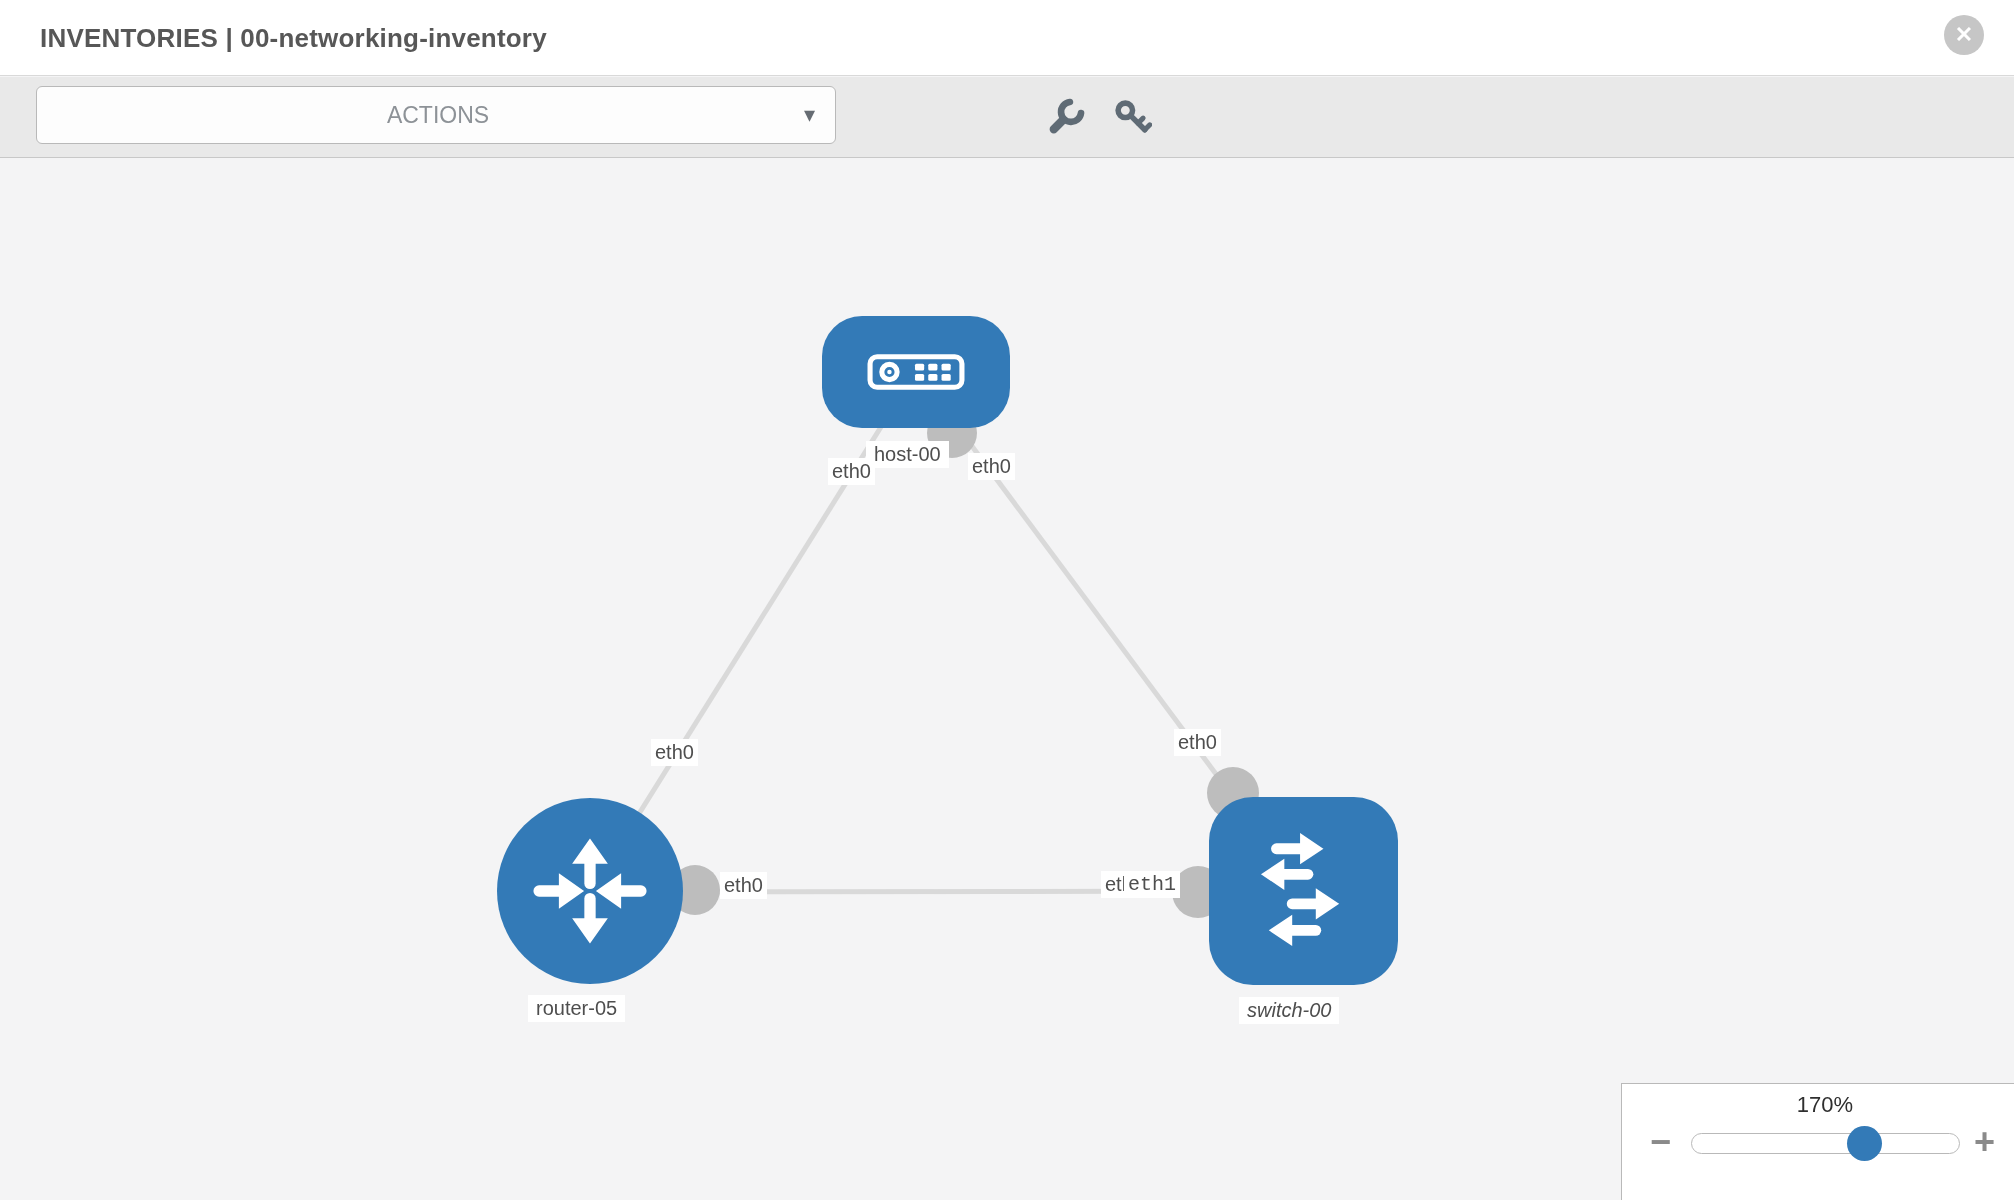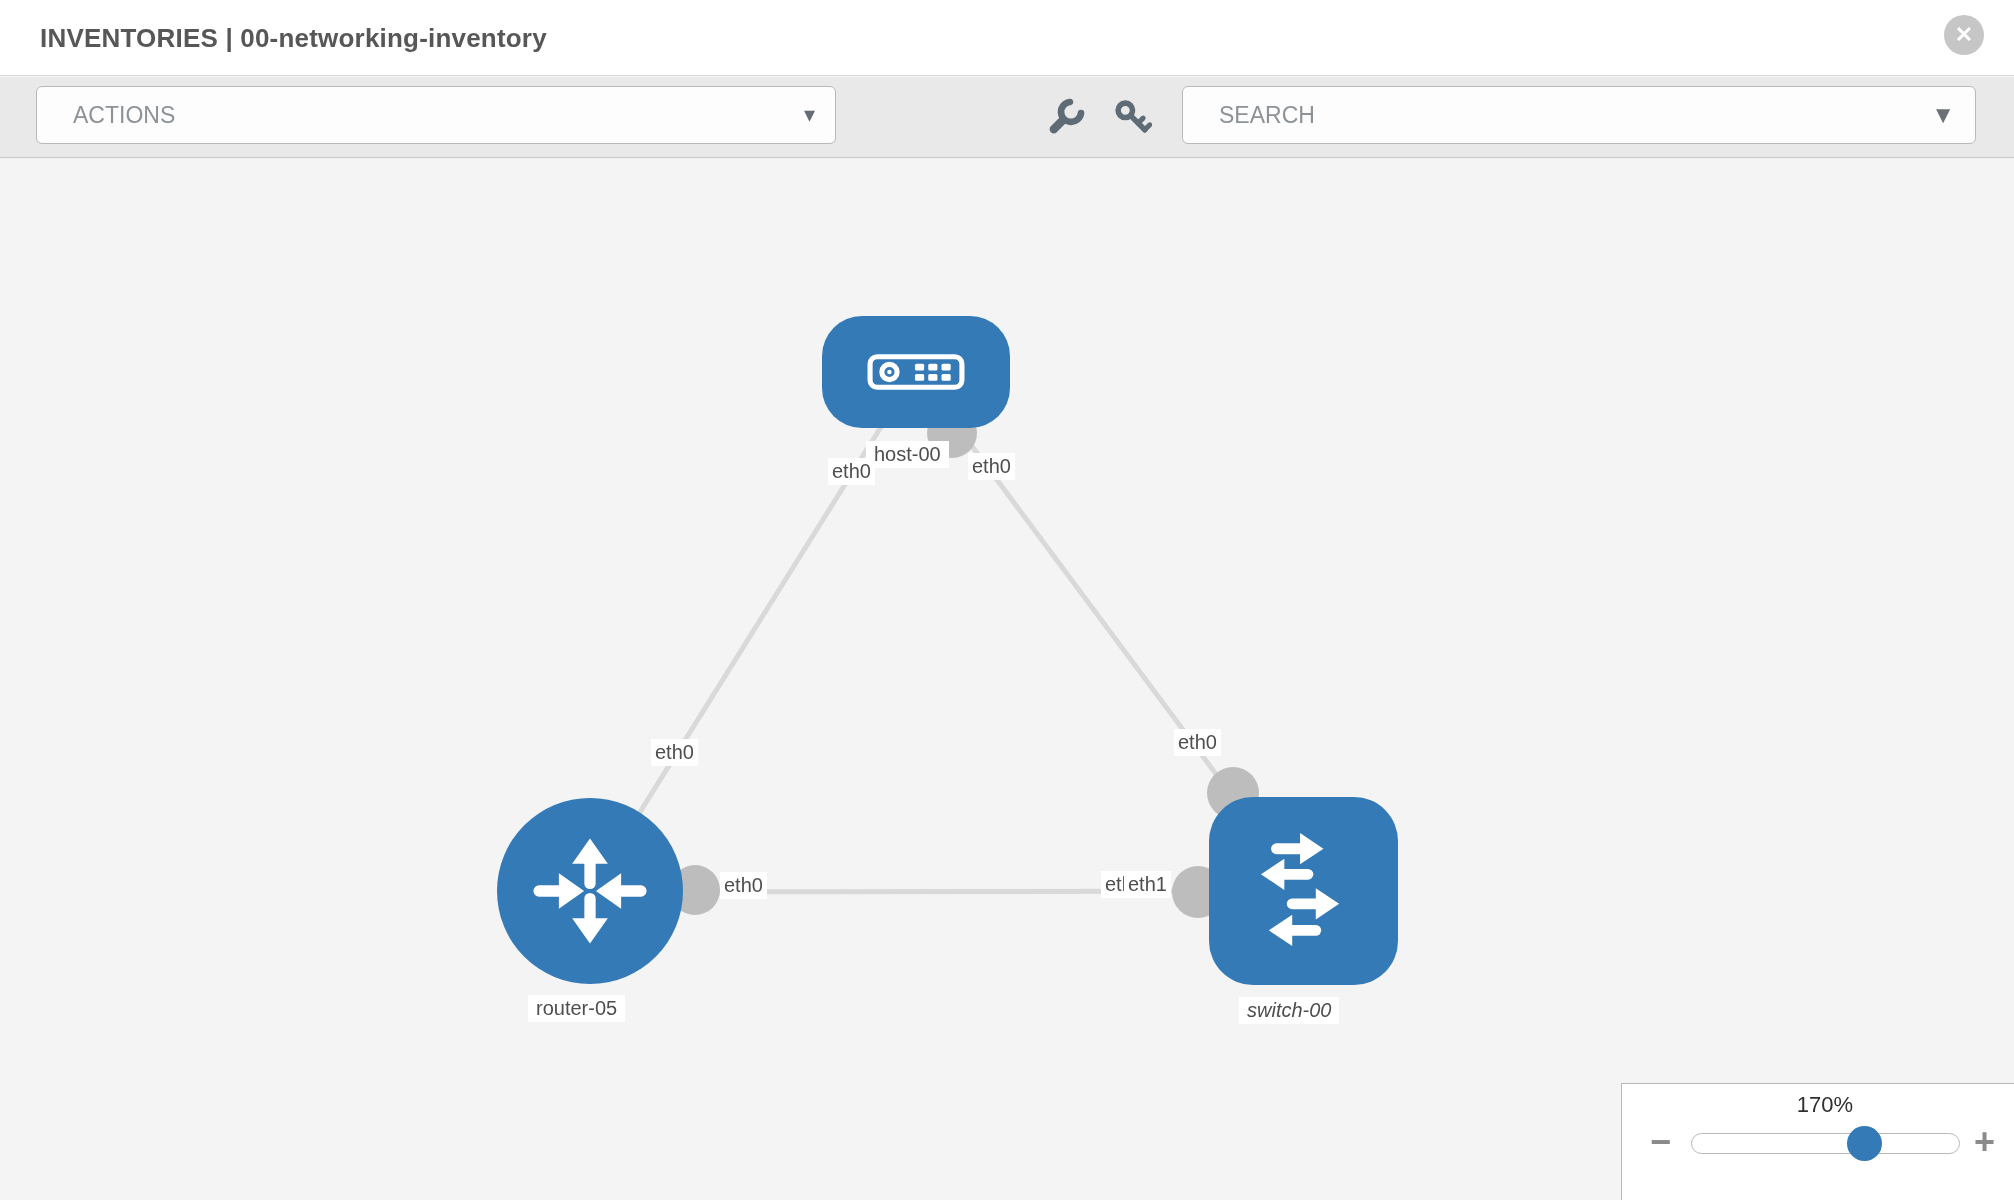--- a/index.html
+++ b/index.html
@@ -7,21 +7,21 @@
   body { font-family:"Liberation Sans", sans-serif; position:relative; overflow:hidden; background:#f4f4f5; }
   #app { position:absolute; left:0; top:0; width:1819px; height:1200px; }
 
   
   .header { position:absolute; left:0; top:0; width:2014px; height:76px; background:#ffffff; border-bottom:1px solid #d9d9d9; }
   .page-title { position:absolute; left:40px; top:0; height:76px; line-height:76px; font-size:26px; font-weight:bold; color:#575757; letter-spacing:0.2px; }
   .close-btn { position:absolute; left:1944px; top:15px; width:40px; height:40px; border-radius:50%; background:#c6c6c6; color:#ffffff; text-align:center; line-height:40px; font-size:22px; font-weight:bold; cursor:pointer; }
 
   
   .toolbar { position:absolute; left:0; top:77px; width:2014px; height:81px; background:#e9e9e9; border-bottom:1px solid #c8c8c8; }
-  .faux-select { position:absolute; top:9px; height:58px; background:#fdfdfd; border:1px solid #b9b9b9; border-radius:6px; color:#8d9297; font-size:23px; line-height:56px; padding-left:36px; cursor:pointer; }
+  .faux-select { position:absolute; top:9px; height:58px; background:#fdfdfd; border:1px solid #b9b9b9; border-radius:6px; color:#8d9297; font-size:23px; line-height:56px; padding-left:4px; cursor:pointer;text-align:center; }
   .actions-select { left:36px; width:800px; }
   .search-select { left:1182px; width:794px; }
   .caret { position:absolute; right:20px; top:0; height:56px; line-height:56px; color:#666c73; font-size:22px; }
   .caret-filled { font-size:24px; color:#6b7077; }
   .tool-icon { position:absolute; top:20px; width:40px; height:40px; cursor:pointer; }
   .wrench-btn { left:1046px; }
   .key-btn { left:1112px; }
 
   
   .canvas { position:absolute; left:0; top:159px; width:2014px; height:1041px; background:#f4f4f5; }
@@ -37,21 +37,21 @@
   .node-label { font-size:20px; padding:2px 8px; }
   .lbl-host   { left:866px; top:282px; }
   .lbl-router { left:528px; top:836px; }
   .lbl-switch { left:1239px; top:838px;font-style:italic; }
   .chip-host-left  { left:828px; top:299px; }
   .chip-host-right { left:968px; top:294px; }
   .chip-router-top { left:651px; top:580px; }
   .chip-switch-top { left:1174px; top:570px; }
   .chip-router-right { left:720px; top:713px; }
   .chip-switch-left-frag { left:1101px; top:712px; width:28px; overflow:hidden; padding-right:0; }
-  .chip-switch-left { left:1124px; top:712px; }
+  .chip-switch-left { left:1124px; top:712px;font-family:Liberation Mono, monospace; }
 
   
   .zoom-panel { position:absolute; left:1621px; top:924px; width:400px; height:130px; background:#ffffff; border:1px solid #b9b9b9; }
   .zoom-value { position:absolute; left:153px; top:8px; width:100px; text-align:center; font-size:22px; color:#2f2f2f; }
   .zoom-minus, .zoom-plus { position:absolute; top:28px; font-size:36px; font-weight:bold; color:#8a8a8a; cursor:pointer; line-height:60px; }
   .zoom-minus { left:28px; }
   .zoom-plus { left:352px; }
   .zoom-track { position:absolute; left:69px; top:49px; width:269px; height:21px; background:#ffffff; border:1px solid #b9b9b9; border-radius:11px; cursor:pointer; }
   .zoom-handle { position:absolute; left:225px; top:42px; width:35px; height:35px; border-radius:50%; background:#337ab7; cursor:grab; }
 </style>
@@ -82,24 +82,20 @@
 
     <div class="tool-icon key-btn">
       <svg width="40" height="40" viewBox="0 0 36 36">
         <circle cx="12" cy="12" r="6.5" fill="none" stroke="#5f6b75" stroke-width="5"></circle>
         <path d="M17 17 L29.5 29.5" fill="none" stroke="#5f6b75" stroke-width="5" stroke-linecap="round"></path>
         <path d="M23.5 23.5 L28 19" fill="none" stroke="#5f6b75" stroke-width="4.5" stroke-linecap="round"></path>
         <path d="M29.5 29.5 L34 25" fill="none" stroke="#5f6b75" stroke-width="4.5" stroke-linecap="round"></path>
       </svg>
     </div>
 
-    <div class="faux-select search-select">
-      <span>SEARCH</span>
-      <span class="caret caret-filled">▼</span>
-    </div>
   </div>
 
   <div class="canvas">
 
     <svg class="net-svg" width="2014" height="1041">
       <line x1="916" y1="212" x2="590" y2="733" stroke="#d9d9d9" stroke-width="5"></line>
       <line x1="916" y1="212" x2="1303" y2="732" stroke="#d9d9d9" stroke-width="5"></line>
       <line x1="590" y1="733" x2="1303" y2="732" stroke="#d9d9d9" stroke-width="5"></line>
       <circle cx="952" cy="274" r="25" fill="#bdbdbd"></circle>
       <circle cx="695" cy="731" r="25" fill="#bdbdbd"></circle>

